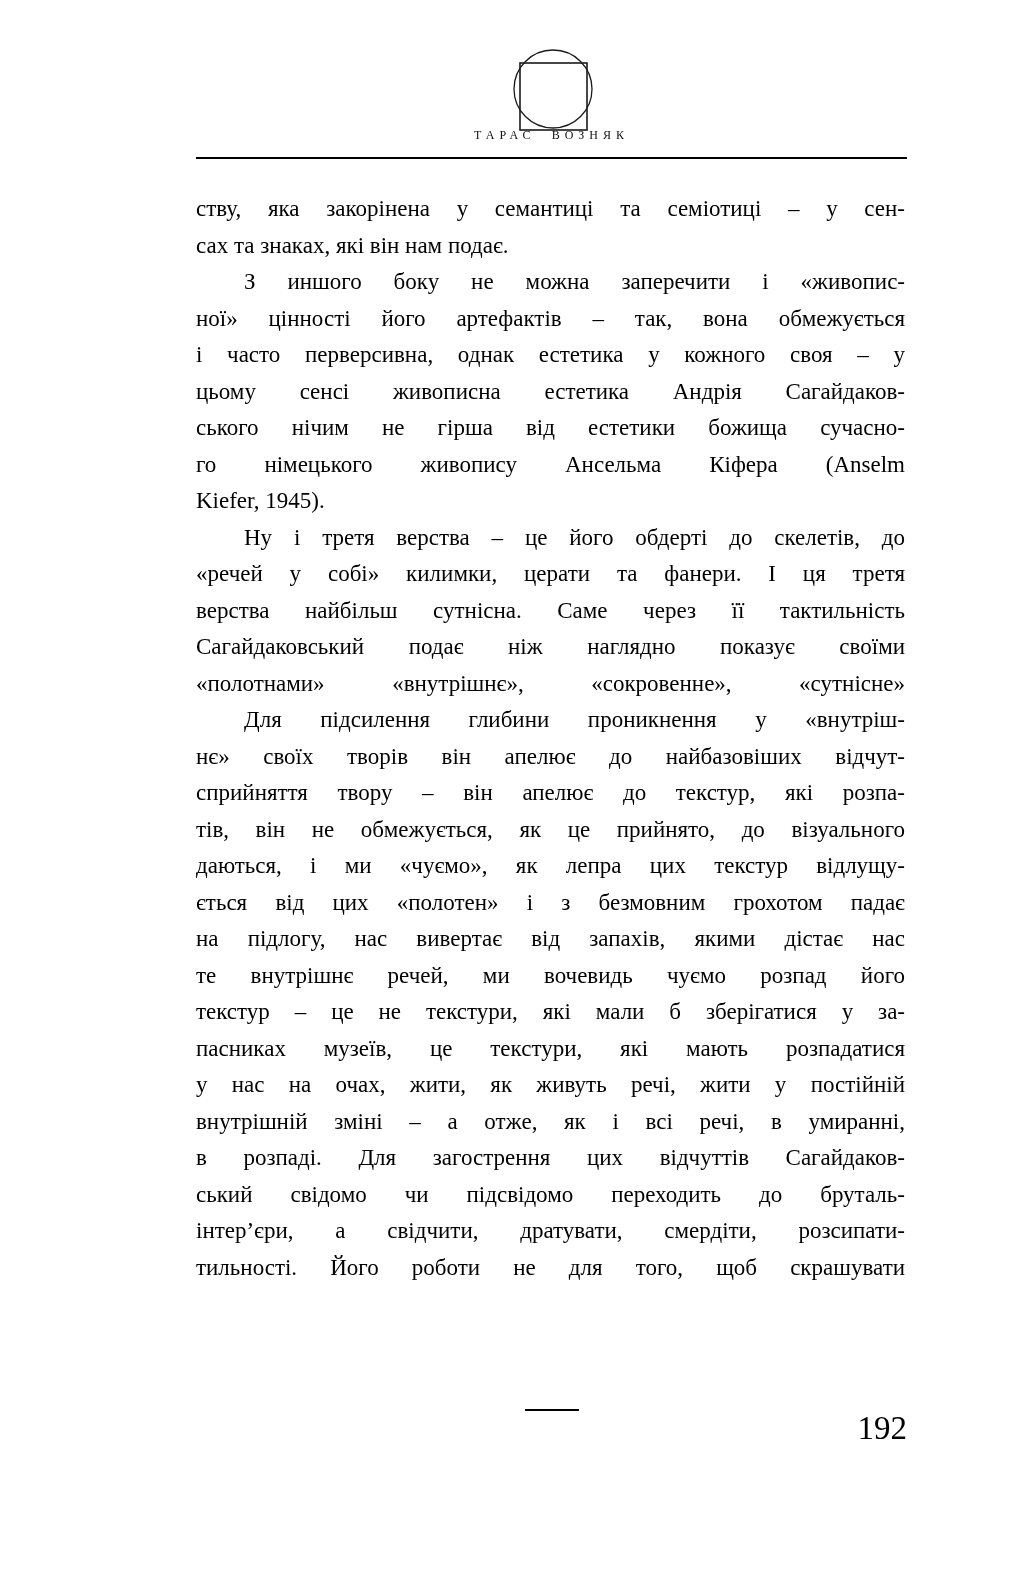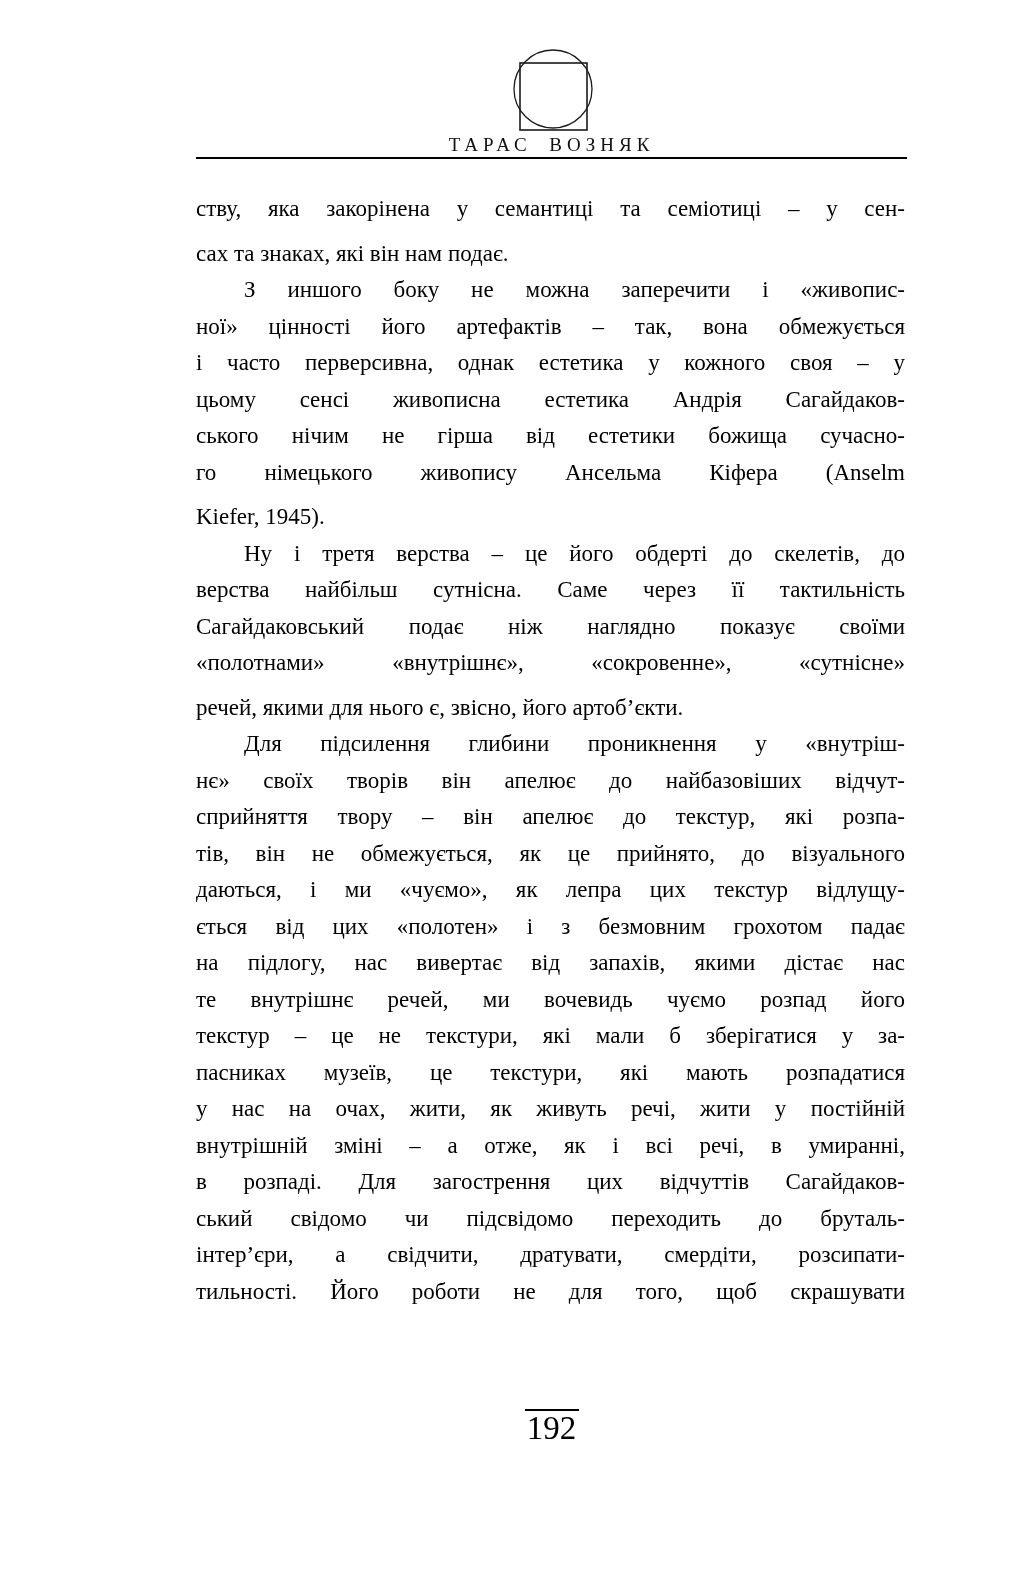--- a/index.html
+++ b/index.html
@@ -19,24 +19,24 @@
   .logo {
     position: absolute;
     left: 509px;
     top: 46px;
     width: 89px;
     height: 88px;
   }
   .author-header {
     position: absolute;
     left: 196px;
-    top: 134px;
+    top: 128px;
     width: 711px;
     text-align: center;
-    font-size: 19px;
+    font-size: 12px;
     letter-spacing: 5px;
     word-spacing: 8px;
     color: #111111;
   }
   .header-rule {
     position: absolute;
     left: 196px;
     top: 157px;
     width: 711px;
     height: 2px;
@@ -53,28 +53,27 @@
   }
   .line {
     text-align: justify;
     text-align-last: justify;
   }
   .line.indent {
     text-indent: 48px;
   }
   .line.last {
     text-align-last: left;
-    margin-top: 8px;
   }
   .page-footer {
     position: absolute;
     left: 196px;
     top: 1409px;
     width: 711px;
-    text-align: center;
+    text-align: right;
   }
   .pagenum-rule {
     display: block;
     width: 54px;
     height: 2px;
     margin: 0 auto 1px auto;
     background: #000000;
   }
   .pagenum {
     font-size: 33px;
@@ -100,24 +99,24 @@
       <div class="line">ству, яка закорінена у семантиці та семіотиці – у сен-</div>
       <div class="line last">сах та знаках, які він нам подає.</div>
       <div class="line indent">З иншого боку не можна заперечити і «живопис-</div>
       <div class="line">ної» цінності його артефактів – так, вона обмежується</div>
       <div class="line">і часто перверсивна, однак естетика у кожного своя – у</div>
       <div class="line">цьому сенсі живописна естетика Андрія Сагайдаков-</div>
       <div class="line">ського нічим не гірша від естетики божища сучасно-</div>
       <div class="line">го німецького живопису Ансельма Кіфера (Anselm</div>
       <div class="line last">Kiefer, 1945).</div>
       <div class="line indent">Ну і третя верства – це його обдерті до скелетів, до</div>
+      <div class="line">«речей у собі» килимки, церати та фанери. І ця третя</div>
       <div class="line">верства найбільш сутнісна. Саме через її тактильність</div>
       <div class="line">Сагайдаковський подає ніж наглядно показує своїми</div>
       <div class="line">«полотнами» «внутрішнє», «сокровенне», «сутнісне»</div>
-      <div class="line last">речей, якими для нього є, звісно, його артоб’єкти.</div>
       <div class="line indent">Для підсилення глибини проникнення у «внутріш-</div>
       <div class="line">нє» своїх творів він апелює до найбазовіших відчут-</div>
       <div class="line">сприйняття твору – він апелює до текстур, які розпа-</div>
       <div class="line">тів, він не обмежується, як це прийнято, до візуального</div>
       <div class="line">даються, і ми «чуємо», як лепра цих текстур відлущу-</div>
       <div class="line">ється від цих «полотен» і з безмовним грохотом падає</div>
       <div class="line">на підлогу, нас вивертає від запахів, якими дістає нас</div>
       <div class="line">те внутрішнє речей, ми вочевидь чуємо розпад його</div>
       <div class="line">текстур – це не текстури, які мали б зберігатися у за-</div>
       <div class="line">пасниках музеїв, це текстури, які мають розпадатися</div>

